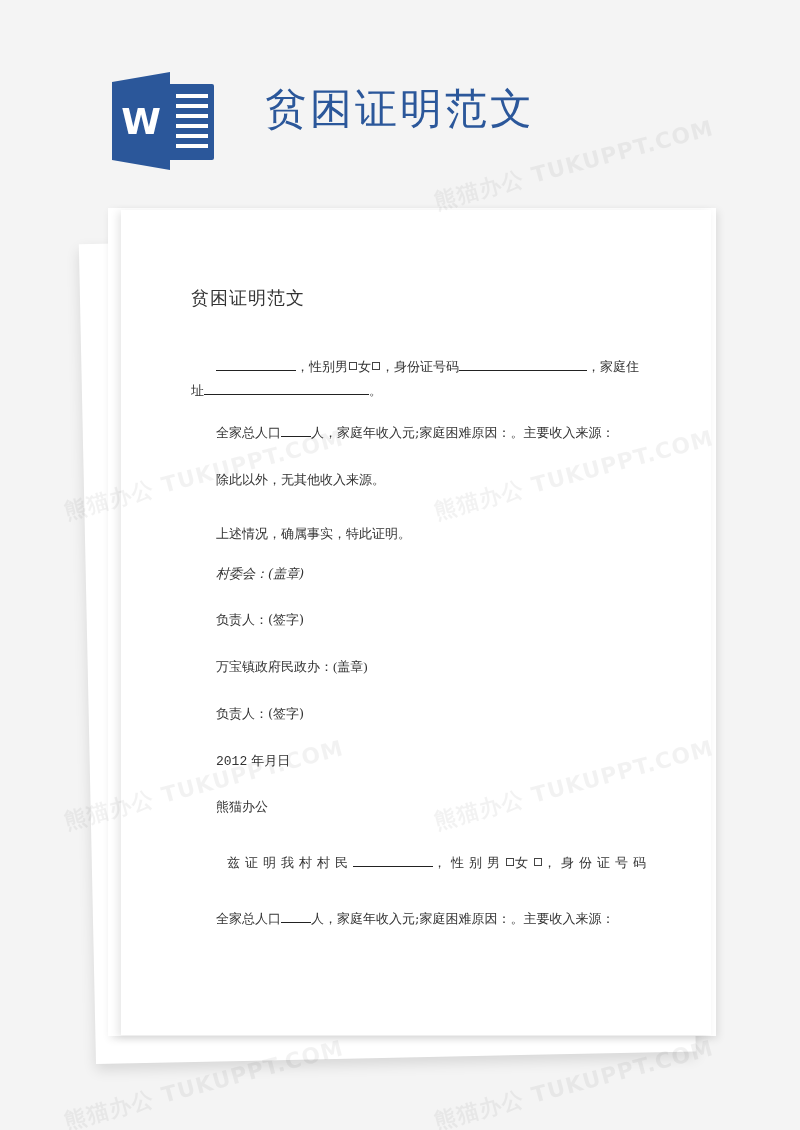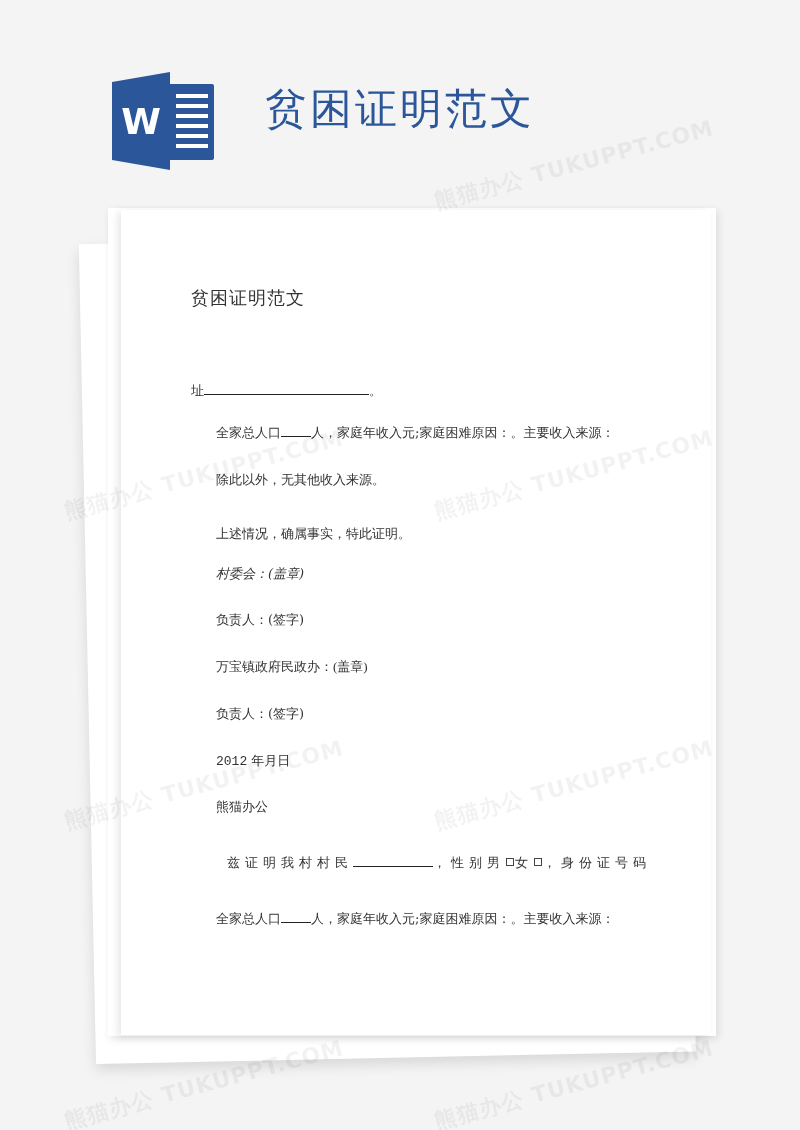--- a/index.html
+++ b/index.html
@@ -125,20 +125,23 @@
   <div class="header-title">贫困证明范文</div>
 </div>
 
 <div class="paper paper-back2"></div>
 <div class="paper paper-back1"></div>
 <div class="paper paper-main"></div>
 
 <div class="doc">
   <div class="doc-title">贫困证明范文</div>
 
+  <div class="p" style="top:148px; left:95px;">
+    <span class="blank" style="width:80px;"></span><span>，性别男</span><span class="box"></span><span>女</span><span class="box"></span><span>，身份证号码</span><span class="blank" style="width:128px;"></span><span>，家庭住</span>
+  </div>
   <div class="p" style="top:172px; left:70px;">
     <span>址</span><span class="blank" style="width:165px;"></span><span>。</span>
   </div>
 
   <div class="p" style="top:214px;">
     <span>全家总人口</span><span class="blank" style="width:30px;"></span><span>人，家庭年收入元;家庭困难原因：。主要收入来源：</span>
   </div>
 
   <div class="p" style="top:261px;">除此以外，无其他收入来源。</div>
   <div class="p" style="top:315px;">上述情况，确属事实，特此证明。</div>

